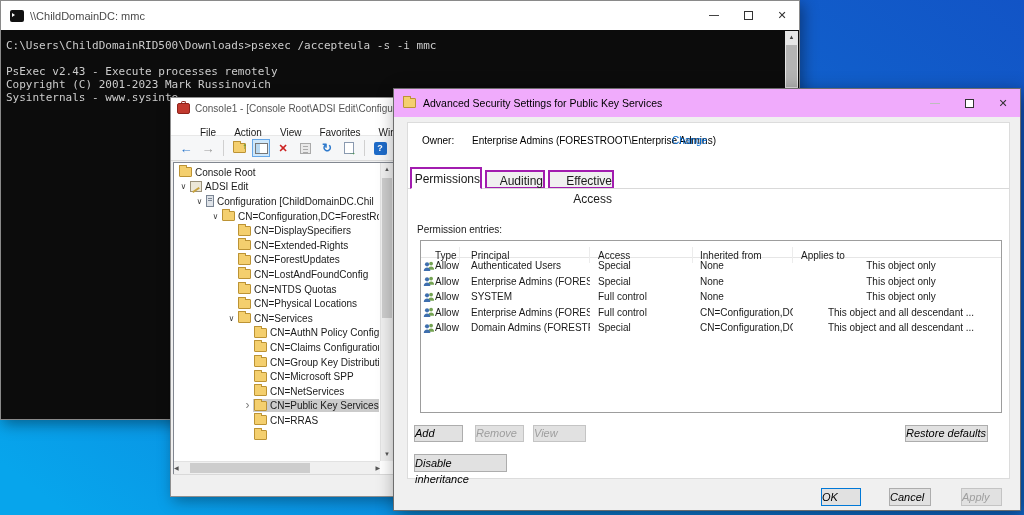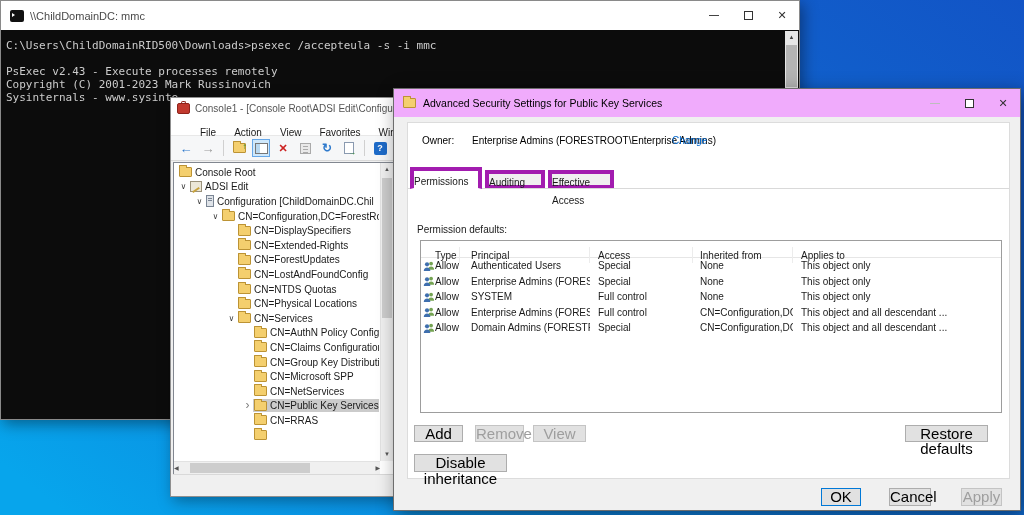--- a/index.html
+++ b/index.html
@@ -101,45 +101,45 @@
   .dlg-icon { margin:0 7px 0 9px; }
   .dlg-title { font-size:10.5px; color:#000; }
   .dlg-panel { position:absolute; left:13px; top:33px; width:603px; height:357px; background:#fff;
                border:1px solid #dcdcdc; }
   .owner-row { position:absolute; left:0; top:12px; width:100%; font-size:10px; }
   .owner-label { position:absolute; left:14px; }
   .owner-value { position:absolute; left:64px; }
   .change-link { position:absolute; left:264px; color:#0066cc; cursor:pointer; }
   .tabstrip { position:absolute; left:0; top:44px; width:100%; height:22px; }
   .tabstrip::after { content:""; position:absolute; left:0; right:0; bottom:0; height:1px; background:#d9d9d9; }
-  .tab { position:absolute; bottom:0; height:19px; background:#f0f0f0; border:4px solid #a21caf;
-         font-size:10px; text-align:left; line-height:18px; color:#1a1a1a; }
+  .tab { position:absolute; bottom:0; height:19px; background:#f0f0f0; border:2px solid #a21caf;
+         font-size:12px; text-align:right; line-height:18px; color:#1a1a1a; }
   .tab.active { height:22px; background:#fff; border-bottom:1px solid #fff; z-index:2; line-height:21px; }
   .tab-permissions { left:2px; width:72px; }
   .tab-auditing { left:77px; width:60px; }
   .tab-effective { left:140px; width:66px; }
   .dlg-desc { position:absolute; left:9px; top:78px; width:590px; font-size:9.5px; letter-spacing:-0.15px;
               white-space:nowrap; overflow:hidden; color:#1a1a1a; }
   .entries-label { position:absolute; left:9px; top:101px; font-size:10px; color:#1a1a1a; }
   .perm-table { position:absolute; left:12px; top:117px; width:582px; height:173px; background:#fff;
                 border:1px solid #9d9d9d; overflow:hidden; }
   .pt-header { display:flex; height:17px; border-bottom:1px solid #e6e6e6; align-items:center; }
   .pt-header .th { font-size:10px; color:#1a1a1a; border-right:1px solid #ececec; height:100%; line-height:17px;
                    white-space:nowrap; overflow:hidden;margin-top:12px; }
   .th-type { width:39px; padding-left:14px; } .th-principal { width:130px; padding-left:11px; }
   .th-access { width:103px; padding-left:8px; } .th-inherited { width:100px; padding-left:7px; }
   .th-applies { flex:1; padding-left:8px; border-right:none !important; }
   .pt-row { display:flex; height:15.5px; align-items:center; }
   .pt-row .td { font-size:10px; color:#1a1a1a; white-space:nowrap; overflow:hidden; }
   .td-icon { width:14px; padding-left:2px; flex:none; display:flex; align-items:center; }
   .td-type { width:25px; } .td-principal { width:130px; padding-left:11px; }
   .td-access { width:103px; padding-left:8px; } .td-inherited { width:100px; padding-left:7px; }
-  .td-applies { flex:1; padding-left:8px; }
-  .btn { position:absolute; background:#e1e1e1; border:1px solid #adadad; font-size:15px;
-         color:#000; text-align:center; font-family:"Liberation Sans", sans-serif; }
+  .td-applies { flex:1; padding-left:8px;text-align:center; }
+  .btn { position:absolute; background:#e1e1e1; border:1px solid #adadad; font-size:11px;
+         color:#000; font-family:"Liberation Sans", sans-serif;font-style:italic; }
   .btn.disabled { color:#9e9e9e; border-color:#c4c4c4; }
   .btn-add { left:6px; top:302px; width:49px; height:17px; line-height:15px; }
   .btn-remove { left:67px; top:302px; width:49px; height:17px; line-height:15px; }
   .btn-view { left:125px; top:302px; width:53px; height:17px; line-height:15px; }
   .btn-restore { left:497px; top:302px; width:83px; height:17px; line-height:15px; }
   .btn-disinherit { left:6px; top:331px; width:93px; height:18px; line-height:16px; }
   .btn-ok { left:427px; top:399px; width:40px; height:18px; line-height:16px; border:1px solid #0078d7; }
   .btn-cancel { left:495px; top:399px; width:42px; height:18px; line-height:16px; }
   .btn-apply { left:567px; top:399px; width:41px; height:18px; line-height:16px; }
   .users-svg { width:12px; height:12px; display:block; }
@@ -385,21 +385,21 @@
         <span class="owner-value">Enterprise Admins (FORESTROOT\Enterprise Admins)</span>
         <span class="change-link">Change</span>
       </div>
 
       <div class="tabstrip">
         <span class="tab tab-permissions active">Permissions</span>
         <span class="tab tab-auditing">Auditing</span>
         <span class="tab tab-effective">Effective Access</span>
       </div>
 
-      <div class="entries-label">Permission defaults:</div>
+      <div class="entries-label">Permission entries:</div>
 
       <div class="perm-table">
         <div class="pt-header">
           <span class="th th-type">Type</span>
           <span class="th th-principal">Principal</span>
           <span class="th th-access">Access</span>
           <span class="th th-inherited">Inherited from</span>
           <span class="th th-applies">Applies to</span>
         </div>
         <div class="pt-row">

